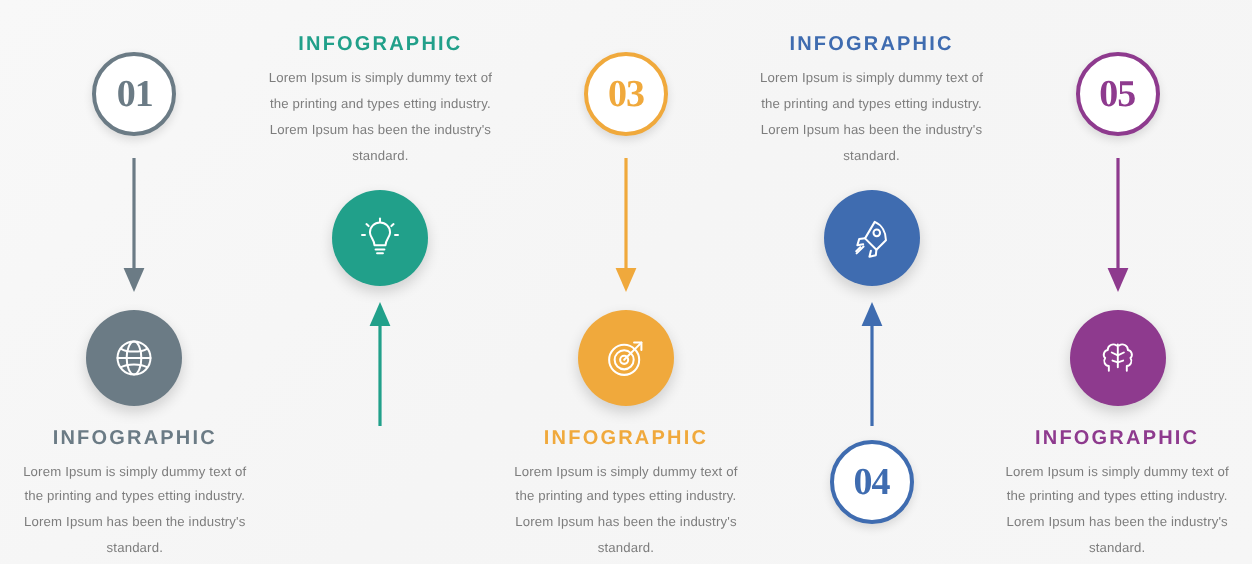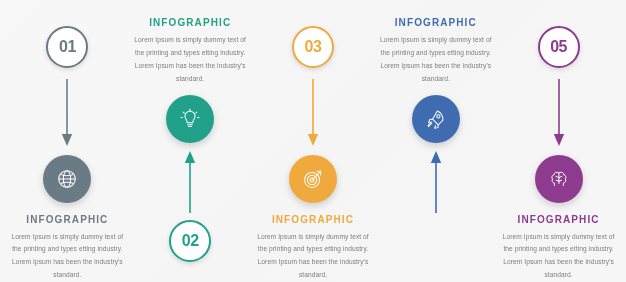--- a/index.html
+++ b/index.html
@@ -55,22 +55,22 @@
     background: #ffffff;
     border: 2.2px solid #777;
     display: flex;
     align-items: center;
     justify-content: center;
     box-sizing: border-box;
     box-shadow: 0 2px 5px rgba(0,0,0,0.12);
     flex: none;
   }
   .num-circle .num {
-    font-family: Liberation Sans, sans-serif;
-    font-size: 16px;
+    font-family: Liberation Serif, serif;
+    font-size: 19px;
     font-weight: bold;
     letter-spacing: -0.5px;
     line-height: 1;
   }
 
   
   .arrow {
     flex: none;
     display: flex;
     align-items: center;
@@ -171,23 +171,20 @@
       </svg>
     </div>
     <div class="sp-8"></div>
     <div class="arrow" id="arr2">
       <svg width="14" height="62" viewBox="0 0 14 62" aria-hidden="true">
         <line x1="7" y1="62" x2="7" y2="6" stroke="#21a08a" stroke-width="1.6"></line>
         <polygon points="7,0 1.8,12 12.2,12" fill="#21a08a"></polygon>
       </svg>
     </div>
     <div class="sp-7"></div>
-    <div class="num-circle" id="numc2" style="border-color: rgb(33, 160, 138);">
-      <span class="num" style="color: rgb(33, 160, 138);">02</span>
-    </div>
   </div>
 
   <div class="column odd">
     <div class="num-circle" id="numc3" style="border-color: rgb(240, 169, 60);">
       <span class="num" style="color: rgb(240, 169, 60); text-align: right;">03</span>
     </div>
     <div class="sp-12"></div>
     <div class="arrow" id="arr3">
       <svg width="14" height="68" viewBox="0 0 14 68" aria-hidden="true">
         <line x1="7" y1="0" x2="7" y2="56" stroke="#f0a93c" stroke-width="1.6"></line>
@@ -228,20 +225,23 @@
       </svg>
     </div>
     <div class="sp-8"></div>
     <div class="arrow" id="arr4">
       <svg width="14" height="62" viewBox="0 0 14 62" aria-hidden="true">
         <line x1="7" y1="62" x2="7" y2="6" stroke="#3f6cb0" stroke-width="1.6"></line>
         <polygon points="7,0 1.8,12 12.2,12" fill="#3f6cb0"></polygon>
       </svg>
     </div>
     <div class="sp-7"></div>
+    <div class="num-circle" id="numc4" style="border-color: rgb(63, 108, 176);">
+      <span class="num" style="color: rgb(63, 108, 176);">04</span>
+    </div>
   </div>
 
   <div class="column odd">
     <div class="num-circle" id="numc5" style="border-color: rgb(142, 58, 142); text-align: right;">
       <span class="num" style="color: rgb(142, 58, 142);">05</span>
     </div>
     <div class="sp-12"></div>
     <div class="arrow" id="arr5">
       <svg width="14" height="68" viewBox="0 0 14 68" aria-hidden="true">
         <line x1="7" y1="0" x2="7" y2="56" stroke="#8e3a8e" stroke-width="1.6"></line>

